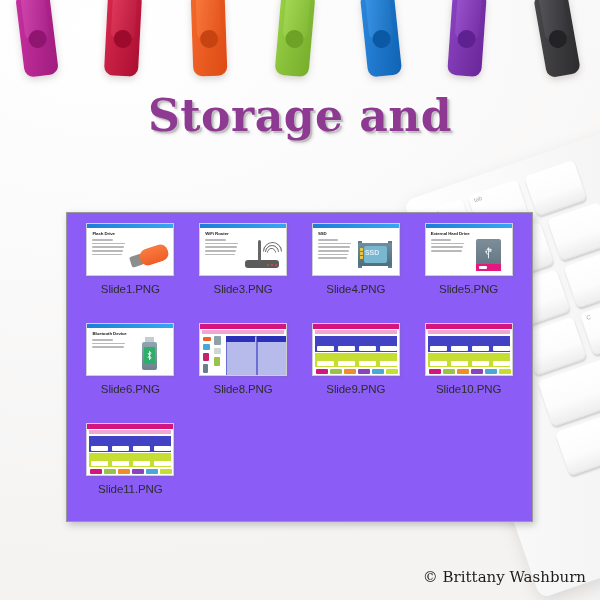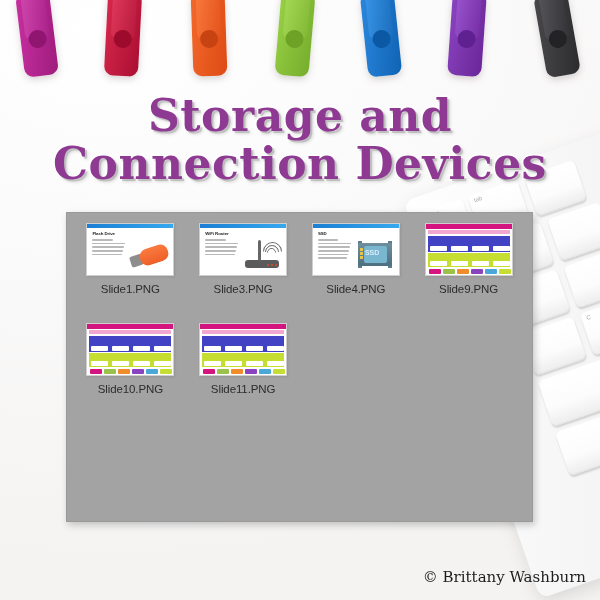--- a/index.html
+++ b/index.html
@@ -80,21 +80,21 @@
     -webkit-text-stroke:3px #ffffff;
     paint-order:stroke fill;
     text-shadow:
        2px 2px 0 rgba(150,150,150,.45),
        3px 3px 3px rgba(140,140,140,.30);
   }
 
   
   #panel{
     position:absolute;left:66px;top:212px;width:467px;height:310px;
-    background:#a3a3a3;
+    background:#8b5cf6;
     border:1px solid #9a9a9a;
     box-shadow:2px 3px 7px rgba(90,90,90,.33);
     z-index:5;
     box-sizing:border-box;
     padding:10px 8px;
   }
   #grid{
     display:grid;
     grid-template-columns:repeat(4,1fr);
     grid-auto-rows:100px;
@@ -269,21 +269,20 @@
           <span>option</span>
         </div>
       <div class="key" style="left:58px;top:202px;width:116px;height:48px;"></div>
       <div class="key" style="left:58px;top:256px;width:116px;height:46px;"></div>
     </div>
   </div>
 </div>
 
 <div id="title-block">
   <span class="line">Storage and</span>
-  <span class="line">Connection Devices</span>
 </div>
 
 <div id="panel">
   <div id="grid">
       <div class="cell">
         <div class="thumb sl-a">
           <span class="bar"></span>
           <span class="stitle">Flash Drive</span>
           <div class="lines">
             <i style="width:60%"></i>
@@ -342,20 +341,81 @@
             <span class="tab" style="left:34px;top:30px"></span>
             <span class="chip"></span>
             <span class="inner"></span>
             <span class="pin" style="top:14px"></span>
             <span class="pin" style="top:18px"></span>
             <span class="pin" style="top:22px"></span>
             <span class="txt">SSD</span>
           </div>
         </div>
         <div class="fname">Slide4.PNG</div>
+      </div>
+      <div class="cell">
+        <div class="thumb sl-a">
+          <span class="bar"></span>
+          <span class="stitle">External Hard Drive</span>
+          <div class="lines">
+            <i style="width:60%"></i>
+            <i style="width:97%"></i>
+            <i style="width:94%"></i>
+            <i style="width:91%"></i>
+          </div>
+          <div class="art art-ehd">
+            <span class="case"></span>
+            <svg class="usbicon" viewBox="0 0 10 16">
+              <path d="M5 2v12M5 2l-1.6 2.4h3.2zM5 7l2.6-2.2v2M5 10L2.4 8V6" stroke="#e9f2f7" stroke-width="1.1" fill="none"></path>
+              <circle cx="7.6" cy="4" r="1" fill="#e9f2f7"></circle>
+              <circle cx="2.4" cy="6" r="1" fill="#e9f2f7"></circle>
+            </svg>
+            <span class="pink"></span>
+            <span class="pk"></span>
+          </div>
+        </div>
+        <div class="fname">Slide5.PNG</div>
+      </div>
+      <div class="cell">
+        <div class="thumb sl-a">
+          <span class="bar"></span>
+          <span class="stitle">Bluetooth Device</span>
+          <div class="lines">
+            <i style="width:60%"></i>
+            <i style="width:97%"></i>
+            <i style="width:94%"></i>
+          </div>
+          <div class="art art-bt">
+            <span class="conn"></span>
+            <span class="stick"></span>
+            <span class="grn"></span>
+            <svg style="position:absolute;left:19px;top:16px;width:5px;height:11px" viewBox="0 0 6 12">
+              <path d="M1 3l4 6-2 2V1l2 2-4 6" stroke="#ffffff" stroke-width="1" fill="none"></path>
+            </svg>
+          </div>
+        </div>
+        <div class="fname">Slide6.PNG</div>
+      </div>
+      <div class="cell">
+        <div class="thumb sl-b">
+          <span class="phead"></span>
+          <span class="sub"></span>
+          <span class="icon-chip" style="left:3px;top:13px;width:8px;height:4px;background:#ef5f28"></span>
+          <span class="icon-chip" style="left:3px;top:20px;width:7px;height:6px;background:#49a8d8"></span>
+          <span class="icon-chip" style="left:3px;top:29px;width:6px;height:8px;background:#c0236f"></span>
+          <span class="icon-chip" style="left:3px;top:40px;width:5px;height:9px;background:#6a7f8c"></span>
+          <span class="icon-chip" style="left:14px;top:12px;width:7px;height:9px;background:#8da0ab"></span>
+          <span class="icon-chip" style="left:14px;top:24px;width:7px;height:6px;background:#cfd6da"></span>
+          <span class="icon-chip" style="left:14px;top:33px;width:6px;height:9px;background:#9ac24a"></span>
+          <span class="col" style="left:26px;top:12px;width:29px;height:38px"></span>
+          <span class="colhead" style="left:26px;top:12px;width:29px;height:6px"></span>
+          <span class="col" style="left:57px;top:12px;width:29px;height:38px"></span>
+          <span class="colhead" style="left:57px;top:12px;width:29px;height:6px"></span>
+        </div>
+        <div class="fname">Slide8.PNG</div>
       </div>
       <div class="cell">
         <div class="thumb sl-b">
           <span class="phead"></span>
           <span class="sub"></span>
           <span class="blue" style="top:12px;height:16px"></span>
           <span class="green" style="top:29px;height:14px"></span>
           <span class="wbox" style="left:4px;top:22px;width:17px;height:5px"></span>
           <span class="wbox" style="left:4px;top:37px;width:17px;height:5px"></span>
           <span class="wbox" style="left:25px;top:22px;width:17px;height:5px"></span>

